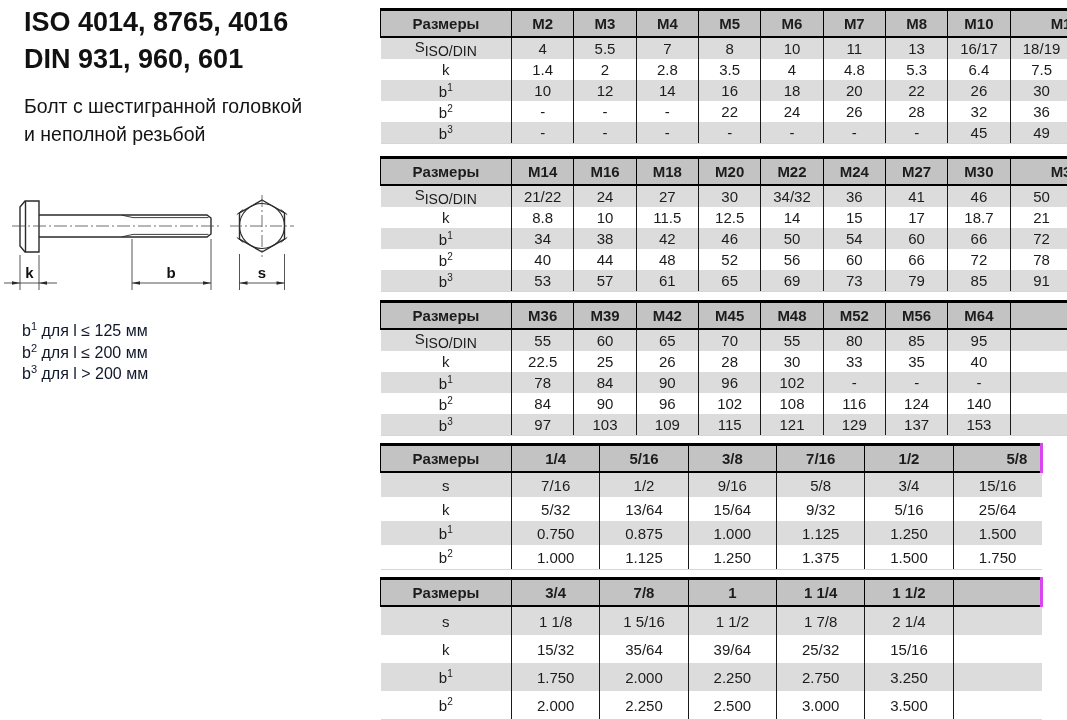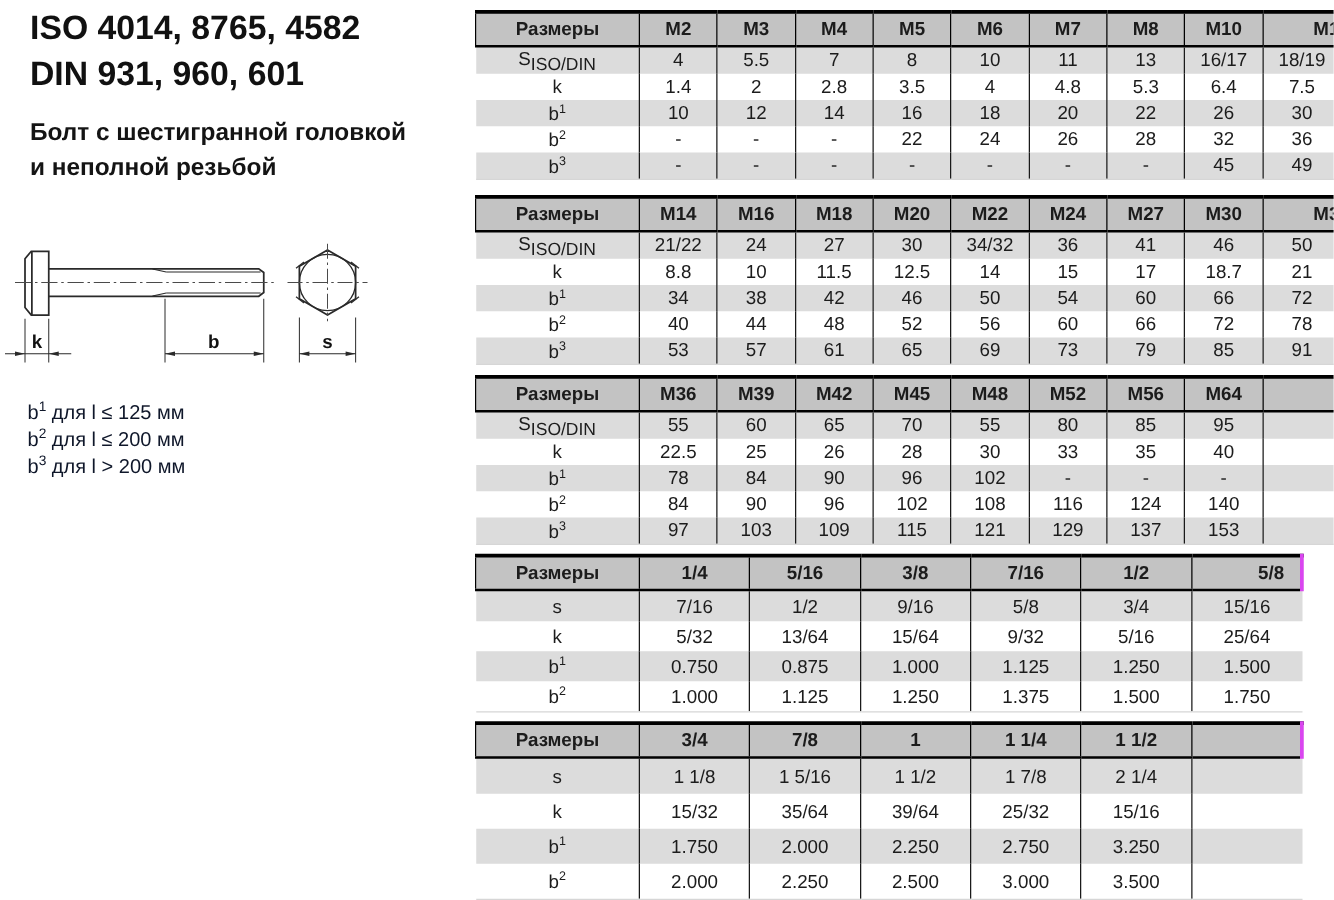--- a/index.html
+++ b/index.html
@@ -1,21 +1,21 @@
 <!DOCTYPE html>
 <html><head>
 <meta charset="utf-8">
 <style>
   html,body{margin:0;padding:0;background:#fff;}
   #page{position:relative;width:1067px;height:720px;background:#fff;overflow:hidden;
         font-family:"Liberation Sans",sans-serif;color:#1c1c1c;}
 
   
   #title{position:absolute;left:24px;top:4px;font-size:27px;font-weight:bold;line-height:37px;color:#111;}
-  #subtitle{position:absolute;left:24px;top:92px;font-size:19.5px;line-height:28px;color:#141414;font-weight:bold;}
+  #subtitle{position:absolute;left:24px;top:92px;font-size:19.5px;line-height:28px;color:#141414;}
   #notes{position:absolute;left:22px;top:320px;font-size:16px;line-height:21.5px;color:#0f172a;}
   #notes sup{font-size:11px;line-height:0;}
   #drawing{position:absolute;left:0px;top:188px;}
   #drawing text{font-family:"Liberation Sans",sans-serif;font-size:15px;font-weight:bold;fill:#111;stroke:none;}
 
   
   .tblwrap{position:absolute;left:380px;}
   .tblwrap table{border-collapse:collapse;table-layout:fixed;font-size:15px;color:#1c1c1c;}
   .t-a table{width:694px;}
   .t-b table{width:663px;}
@@ -32,21 +32,21 @@
   td sub{font-size:14px;letter-spacing:0;}
   td sup{font-size:10px;}
   #t1{top:8px;}  #t2{top:156px;}  #t3{top:300px;}  #t4{top:443px;}  #t5{top:577px;}
 </style>
 </head>
 <body>
 
 <div id="page" style="--hdr: #c3c3c3; --stripe: #dcdcdc;">
 
   <div id="title">
-    <div>ISO 4014, 8765, 4582</div>
+    <div>ISO 4014, 8765, 4016</div>
     <div>DIN 931, 960, 601</div>
   </div>
 
   <div id="subtitle">
     <div>Болт с шестигранной головкой</div>
     <div>и неполной резьбой</div>
   </div>
 
   <svg id="drawing" width="345" height="135" viewBox="0 0 345 135">
     <g stroke="#2a2a2a" fill="none" stroke-width="1.4">

